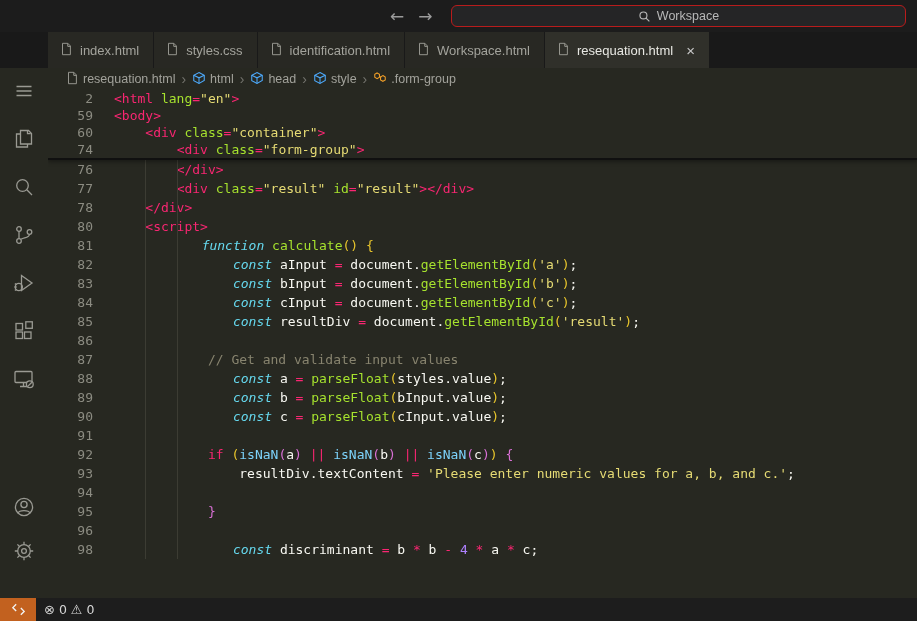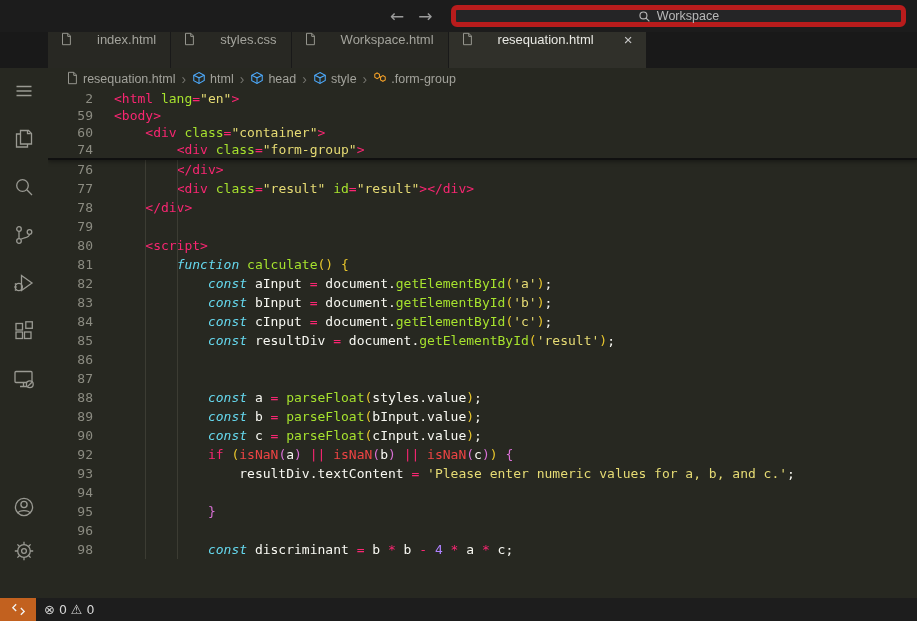--- a/index.html
+++ b/index.html
@@ -6,27 +6,27 @@
   html,body { width:917px; height:621px; overflow:hidden; background:#1d1d1d;
     font-family:"Liberation Sans", sans-serif; }
   .window { width:917px; height:621px; display:flex; flex-direction:column; position:relative; }
 
   
   .titlebar { height:32px; background:#1c1c1c; flex:0 0 32px; position:relative; }
   .nav-arrows { position:absolute; left:390px; top:0; height:32px; display:flex; align-items:center; gap:14px;
     color:#9b9b9b; font-size:17px; font-family:"DejaVu Sans", sans-serif; }
   .nav-arrows span { cursor:default; }
   .command-center { position:absolute; left:451px; top:5px; width:455px; height:22px;
-    background:#252526; border:5px solid #b91c1c; border-radius:6px;
+    background:#252526; border:1px solid #b91c1c; border-radius:6px;
     display:flex; align-items:center; justify-content:center; gap:6px;
     color:#b8b8b8; font-size:12.5px; }
 
   
   .tabbar { height:36px; flex:0 0 36px; background:#191919; display:flex; padding-left:48px; }
-  .tab { display:flex; align-items:flex-start; gap:24px; padding:0 14px 0 11px;
+  .tab { display:flex; align-items:center; gap:7px; padding:0 14px 0 11px;
     background:#282823; border-right:1px solid #191919; color:#a3a39c; font-size:13px; }
   .tab.active { background:#30302a; color:#e8e8e3; }
   .tab-close { margin-left:6px; font-size:15px; color:#c8c8c8; line-height:1; }
 
   
   .main { flex:1 1 auto; display:flex; background:#272821; min-height:0; }
   .activitybar { width:48px; flex:0 0 48px; background:#272821; display:flex; flex-direction:column;
     align-items:center; padding:12px 0 14px 0; }
   .act-item { width:48px; height:26px; display:flex; align-items:center; justify-content:center; margin-bottom:22px; }
   .act-item svg { stroke:#9a9a93; fill:none; stroke-width:1.3; }
@@ -48,22 +48,22 @@
   .ct { padding-left:21px; }
   .guide { position:absolute; top:0; bottom:0; width:1px; background:#3c3c33; z-index:0; }
 
   
   .c-pl  { color:#f8f8f2; }
   .c-tag { color:#f92672; }
   .c-attr{ color:#a6e22e; }
   .c-fn  { color:#a6e22e; }
   .c-str { color:#e6db74; }
   .c-kw  { color:#f92672; }
-  .c-kwi { color:#66d9ef; font-style:italic; }
-  .c-bi  { color:#ef4444;margin-top:17px; }
+  .c-kwi { color:#66d9ef; font-style:italic;padding-left:25px; }
+  .c-bi  { color:#7dd3fc;margin-top:17px; }
   .c-num { color:#ae81ff; }
   .c-cm  { color:#88846f; }
   .c-b1  { color:#e9c62c; }
   .c-b2  { color:#da70d6; }
 
   
   .statusbar { height:23px; flex:0 0 23px; background:#1d1d1d; display:flex; align-items:center; color:#d6d6d6; }
   .remote { width:36px; height:23px; background:#c2611f; display:flex; align-items:center; justify-content:center; }
   .remote svg { stroke:#f2f2f2; fill:none; stroke-width:1.5; }
   .problems { display:flex; align-items:center; gap:4px; margin-left:8px; font-size:12.5px;
@@ -98,20 +98,27 @@
             <path d="M10 1.5V5h3"></path>
           </svg></span>
         <span class="tab-label">index.html</span>
       </div>
       <div class="tab">
         <span><svg width="14" height="14" viewBox="0 0 16 16" style="stroke:#9a9a93;fill:none;stroke-width:1.1">
             <path d="M4 1.5h6l3 3V14.5H4z"></path>
             <path d="M10 1.5V5h3"></path>
           </svg></span>
         <span class="tab-label">styles.css</span>
+      </div>
+      <div class="tab">
+        <span><svg width="14" height="14" viewBox="0 0 16 16" style="stroke:#9a9a93;fill:none;stroke-width:1.1">
+            <path d="M4 1.5h6l3 3V14.5H4z"></path>
+            <path d="M10 1.5V5h3"></path>
+          </svg></span>
+        <span class="tab-label">identification.html</span>
       </div>
       <div class="tab">
         <span><svg width="14" height="14" viewBox="0 0 16 16" style="stroke:#9a9a93;fill:none;stroke-width:1.1">
             <path d="M4 1.5h6l3 3V14.5H4z"></path>
             <path d="M10 1.5V5h3"></path>
           </svg></span>
         <span class="tab-label">Workspace.html</span>
       </div>
       <div class="tab active">
         <span><svg width="14" height="14" viewBox="0 0 16 16" style="stroke:#9a9a93;fill:none;stroke-width:1.1">
@@ -240,32 +247,32 @@
             <div class="cl"><span class="ln">59</span><span class="ct"><span class="c-tag">&lt;body&gt;</span></span></div>
             <div class="cl"><span class="ln">60</span><span class="ct"><span class="c-pl">    </span><span class="c-tag">&lt;div</span><span class="c-pl"> </span><span class="c-attr">class</span><span class="c-kw">=</span><span class="c-str">"container"</span><span class="c-tag">&gt;</span></span></div>
             <div class="cl"><span class="ln">74</span><span class="ct"><span class="c-pl">        </span><span class="c-tag">&lt;div</span><span class="c-pl"> </span><span class="c-attr">class</span><span class="c-kw">=</span><span class="c-str">"form-group"</span><span class="c-tag">&gt;</span></span></div>
           </div>
         <div class="lines" id="lines">
           <div class="guide" style="left:97px"></div>
           <div class="guide" style="left:129px"></div>
         <div class="cl"><span class="ln">76</span><span class="ct"><span class="c-pl">        </span><span class="c-tag">&lt;/div&gt;</span></span></div>
             <div class="cl"><span class="ln">77</span><span class="ct"><span class="c-pl">        </span><span class="c-tag">&lt;div</span><span class="c-pl"> </span><span class="c-attr">class</span><span class="c-kw">=</span><span class="c-str">"result"</span><span class="c-pl"> </span><span class="c-attr">id</span><span class="c-kw">=</span><span class="c-str">"result"</span><span class="c-tag">&gt;</span><span class="c-tag">&lt;/div&gt;</span></span></div>
             <div class="cl"><span class="ln">78</span><span class="ct"><span class="c-pl">    </span><span class="c-tag">&lt;/div&gt;</span></span></div>
-            <div class="cl"><span class="ln">79</span><span class="ct"></span></div>
             <div class="cl"><span class="ln">80</span><span class="ct"><span class="c-pl">    </span><span class="c-tag">&lt;script&gt;</span></span></div>
             <div class="cl"><span class="ln">81</span><span class="ct"><span class="c-pl">        </span><span class="c-kwi">function</span><span class="c-pl"> </span><span class="c-fn">calculate</span><span class="c-b1">()</span><span class="c-pl"> </span><span class="c-b1">{</span></span></div>
             <div class="cl"><span class="ln">82</span><span class="ct"><span class="c-pl">            </span><span class="c-kwi">const</span><span class="c-pl"> aInput </span><span class="c-kw">=</span><span class="c-pl"> document.</span><span class="c-fn">getElementById</span><span class="c-b1">(</span><span class="c-str">'a'</span><span class="c-b1">)</span><span class="c-pl">;</span></span></div>
             <div class="cl"><span class="ln">83</span><span class="ct"><span class="c-pl">            </span><span class="c-kwi">const</span><span class="c-pl"> bInput </span><span class="c-kw">=</span><span class="c-pl"> document.</span><span class="c-fn">getElementById</span><span class="c-b1">(</span><span class="c-str">'b'</span><span class="c-b1">)</span><span class="c-pl">;</span></span></div>
             <div class="cl"><span class="ln">84</span><span class="ct"><span class="c-pl">            </span><span class="c-kwi">const</span><span class="c-pl"> cInput </span><span class="c-kw">=</span><span class="c-pl"> document.</span><span class="c-fn">getElementById</span><span class="c-b1">(</span><span class="c-str">'c'</span><span class="c-b1">)</span><span class="c-pl">;</span></span></div>
             <div class="cl"><span class="ln">85</span><span class="ct"><span class="c-pl">            </span><span class="c-kwi">const</span><span class="c-pl"> resultDiv </span><span class="c-kw">=</span><span class="c-pl"> document.</span><span class="c-fn">getElementById</span><span class="c-b1">(</span><span class="c-str">'result'</span><span class="c-b1">)</span><span class="c-pl">;</span></span></div>
             <div class="cl"><span class="ln">86</span><span class="ct"></span></div>
-            <div class="cl"><span class="ln">87</span><span class="ct"><span class="c-pl">            </span></span></div>
+            <div class="cl"><span class="ln">87</span><span class="ct"><span class="c-pl">            </span><span class="c-cm">// Get and validate input values</span></span></div>
             <div class="cl"><span class="ln">88</span><span class="ct"><span class="c-pl">            </span><span class="c-kwi">const</span><span class="c-pl"> a </span><span class="c-kw">=</span><span class="c-pl"> </span><span class="c-fn">parseFloat</span><span class="c-b1">(</span><span class="c-pl">styles.value</span><span class="c-b1">)</span><span class="c-pl">;</span></span></div>
             <div class="cl"><span class="ln">89</span><span class="ct"><span class="c-pl">            </span><span class="c-kwi">const</span><span class="c-pl"> b </span><span class="c-kw">=</span><span class="c-pl"> </span><span class="c-fn">parseFloat</span><span class="c-b1">(</span><span class="c-pl">bInput.value</span><span class="c-b1">)</span><span class="c-pl">;</span></span></div>
             <div class="cl"><span class="ln">90</span><span class="ct"><span class="c-pl">            </span><span class="c-kwi">const</span><span class="c-pl"> c </span><span class="c-kw">=</span><span class="c-pl"> </span><span class="c-fn">parseFloat</span><span class="c-b1">(</span><span class="c-pl">cInput.value</span><span class="c-b1">)</span><span class="c-pl">;</span></span></div>
+            <div class="cl"><span class="ln">91</span><span class="ct"></span></div>
             <div class="cl"><span class="ln">92</span><span class="ct"><span class="c-pl">            </span><span class="c-kw">if</span><span class="c-pl"> </span><span class="c-b1">(</span><span class="c-bi">isNaN</span><span class="c-b2">(</span><span class="c-pl">a</span><span class="c-b2">)</span><span class="c-pl"> </span><span class="c-kw">||</span><span class="c-pl"> </span><span class="c-bi">isNaN</span><span class="c-b2">(</span><span class="c-pl">b</span><span class="c-b2">)</span><span class="c-pl"> </span><span class="c-kw">||</span><span class="c-pl"> </span><span class="c-bi">isNaN</span><span class="c-b2">(</span><span class="c-pl">c</span><span class="c-b2">)</span><span class="c-b1">)</span><span class="c-pl"> </span><span class="c-b2">{</span></span></div>
             <div class="cl"><span class="ln">93</span><span class="ct"><span class="c-pl">                resultDiv.textContent </span><span class="c-kw">=</span><span class="c-pl"> </span><span class="c-str">'Please enter numeric values for a, b, and c.'</span><span class="c-pl">;</span></span></div>
             <div class="cl"><span class="ln">94</span></div>
             <div class="cl"><span class="ln">95</span><span class="ct"><span class="c-pl">            </span><span class="c-b2">}</span></span></div>
             <div class="cl"><span class="ln">96</span><span class="ct"></span></div>
             <div class="cl"><span class="ln">98</span><span class="ct"><span class="c-pl">            </span><span class="c-kwi">const</span><span class="c-pl"> discriminant </span><span class="c-kw">=</span><span class="c-pl"> b </span><span class="c-kw">*</span><span class="c-pl"> b </span><span class="c-kw">-</span><span class="c-pl"> </span><span class="c-num">4</span><span class="c-pl"> </span><span class="c-kw">*</span><span class="c-pl"> a </span><span class="c-kw">*</span><span class="c-pl"> c</span><span class="c-pl">;</span></span></div>
           </div>
       </div>
     </div>
   </div>

